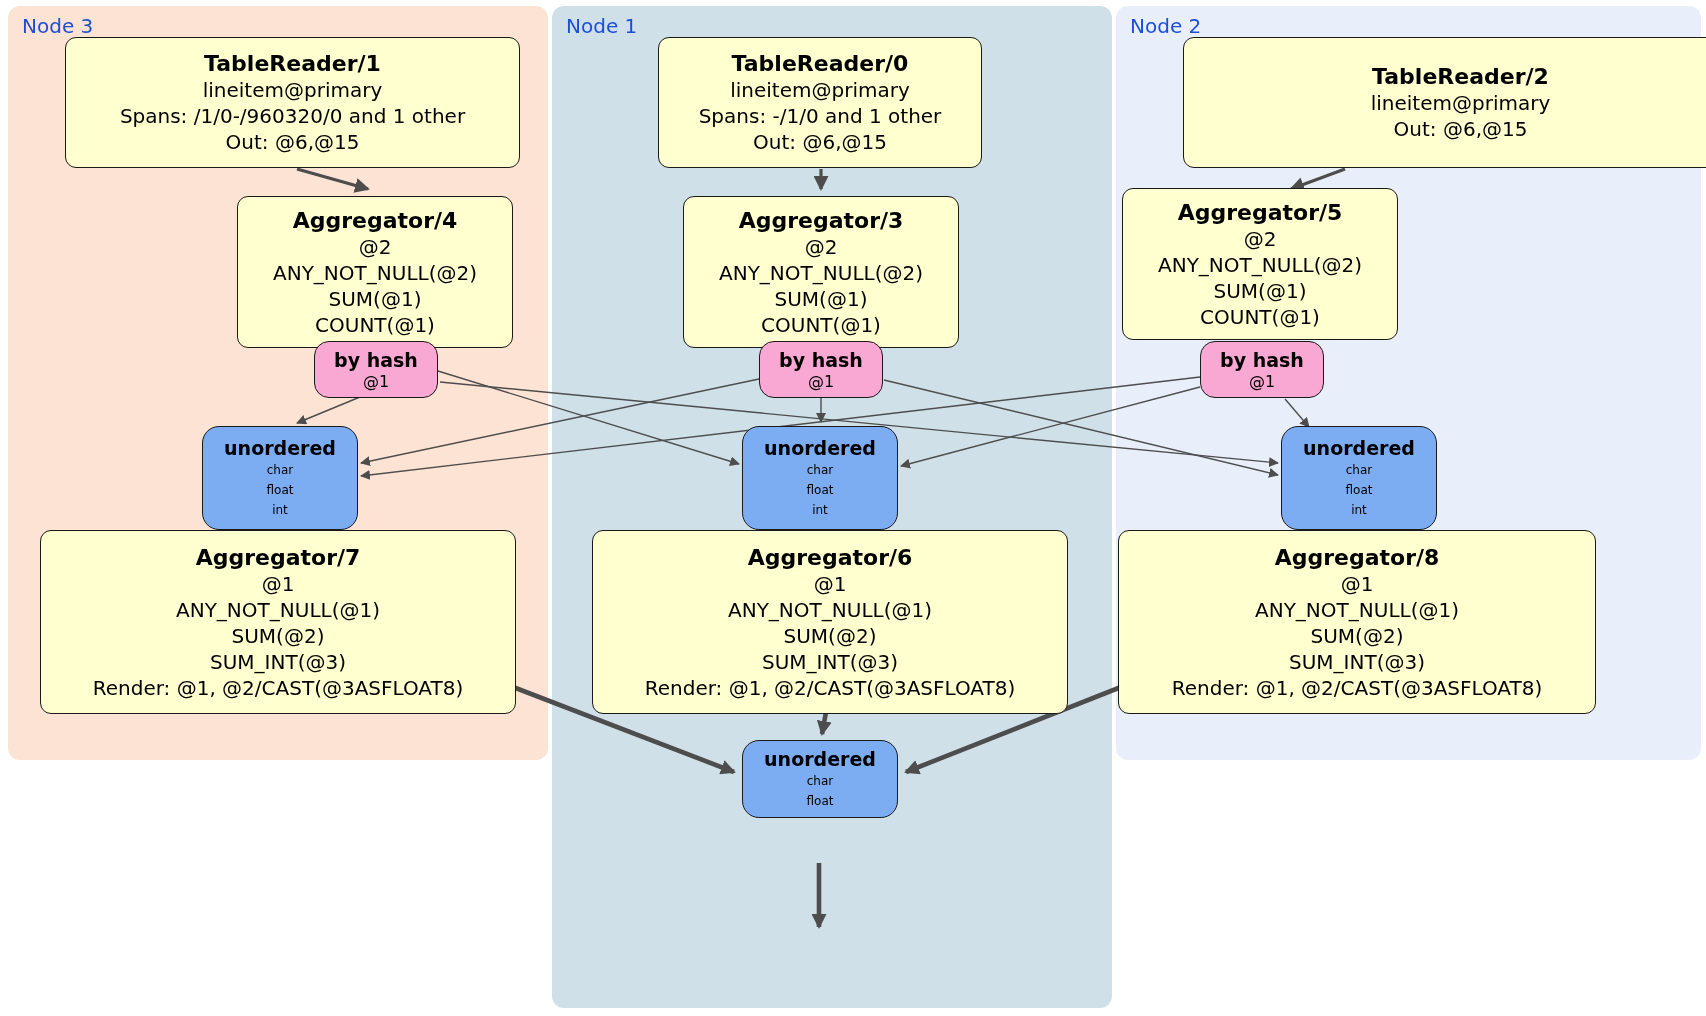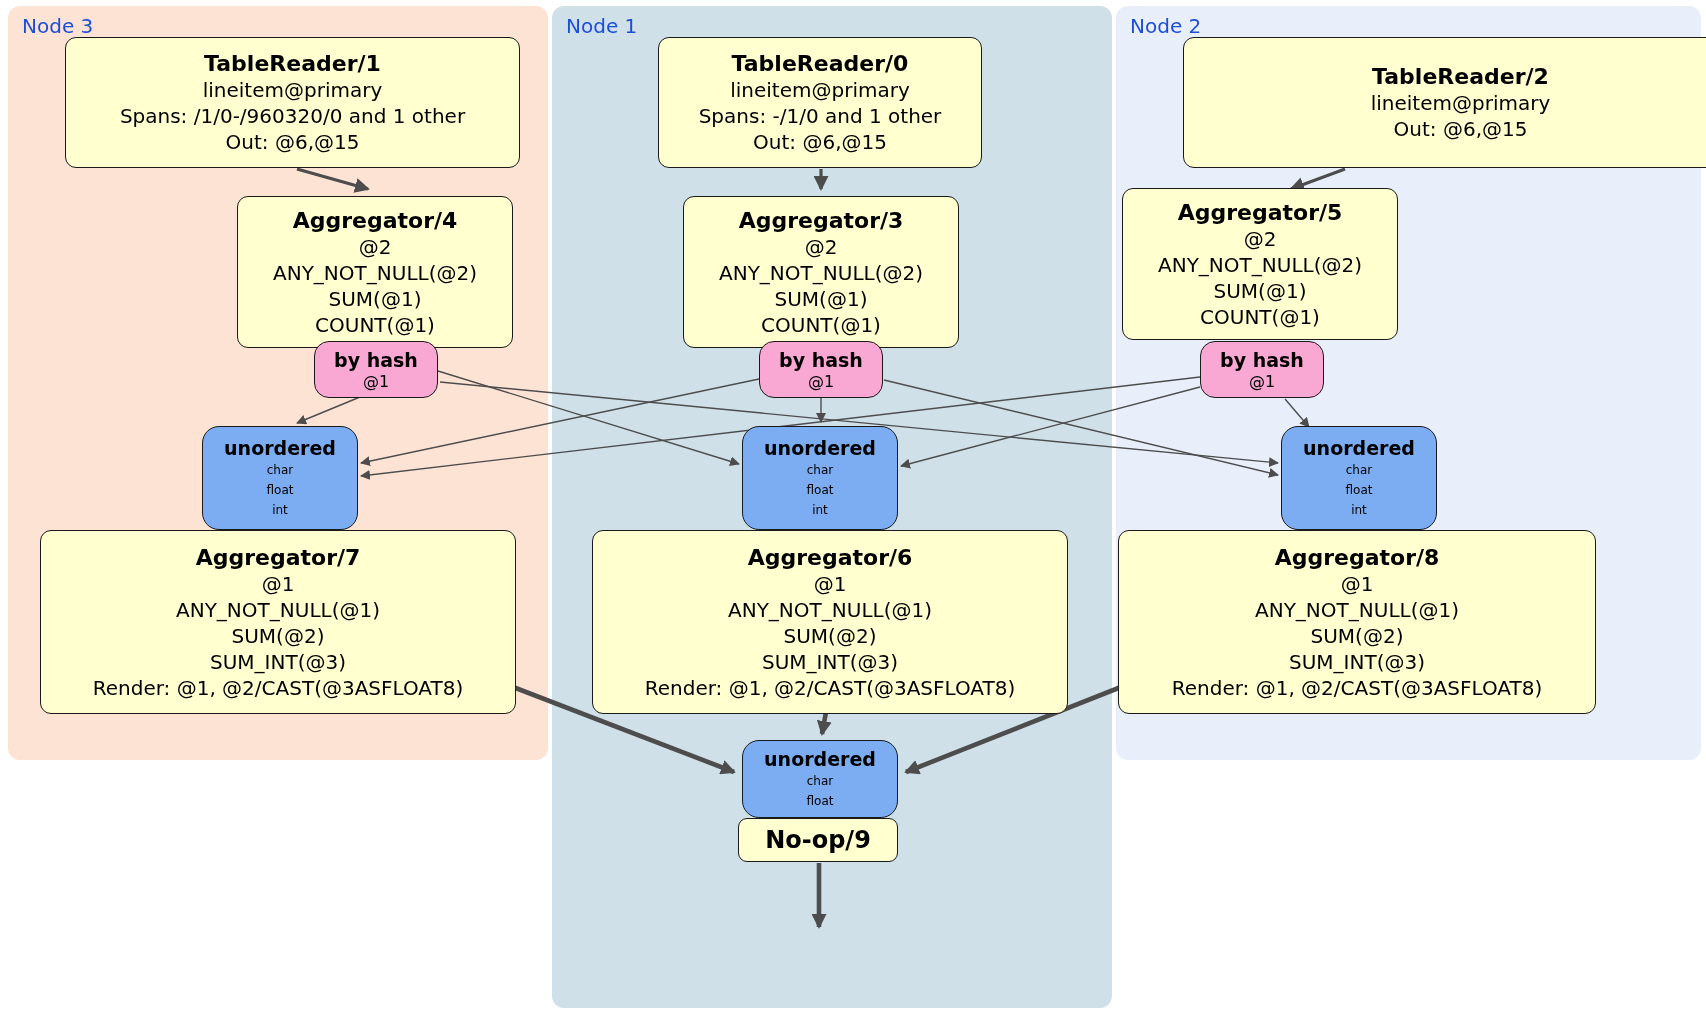--- a/index.html
+++ b/index.html
@@ -203,17 +203,14 @@
     <div class="op-line">SUM(@2)</div>
     <div class="op-line">SUM_INT(@3)</div>
     <div class="op-line">Render: @1, @2/CAST(@3ASFLOAT8)</div>
   </div>
 
   <div class="box sync" id="syncF">
     <div class="op-title">unordered</div>
     <div class="op-line">char</div>
     <div class="op-line">float</div>
   </div>
-  <div class="box pill" id="noop">
-    <div class="op-title">No-op/9</div>
-  </div>
 
 </div>
 
 </body></html>

